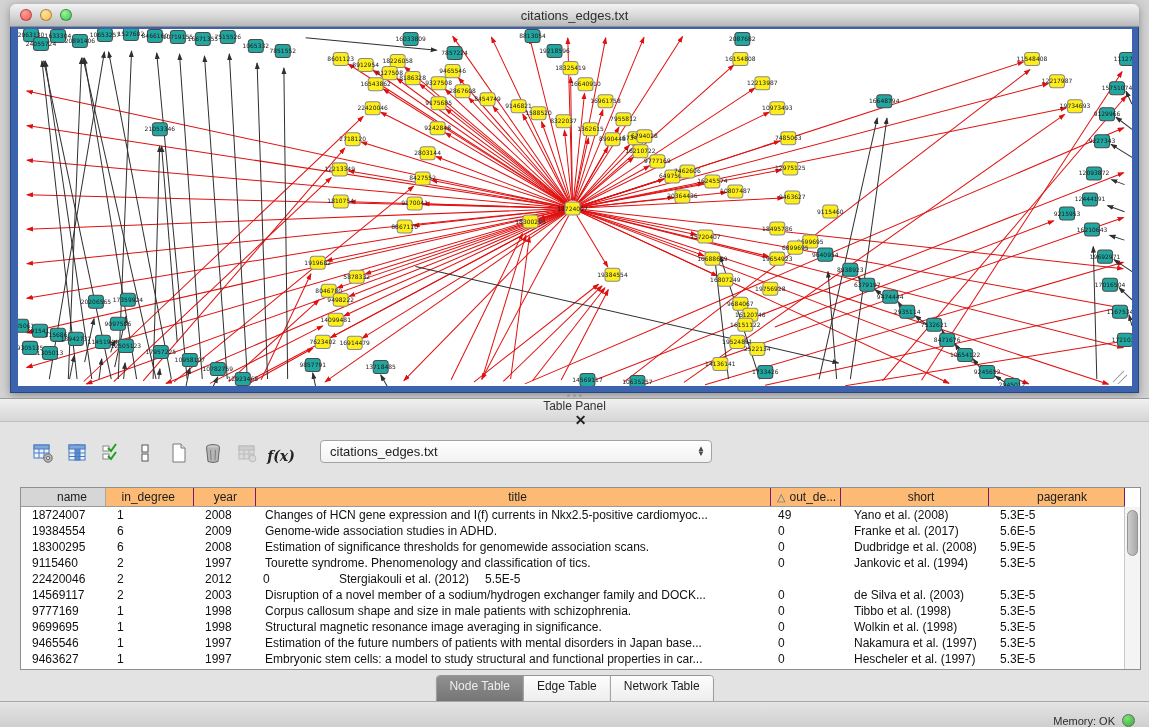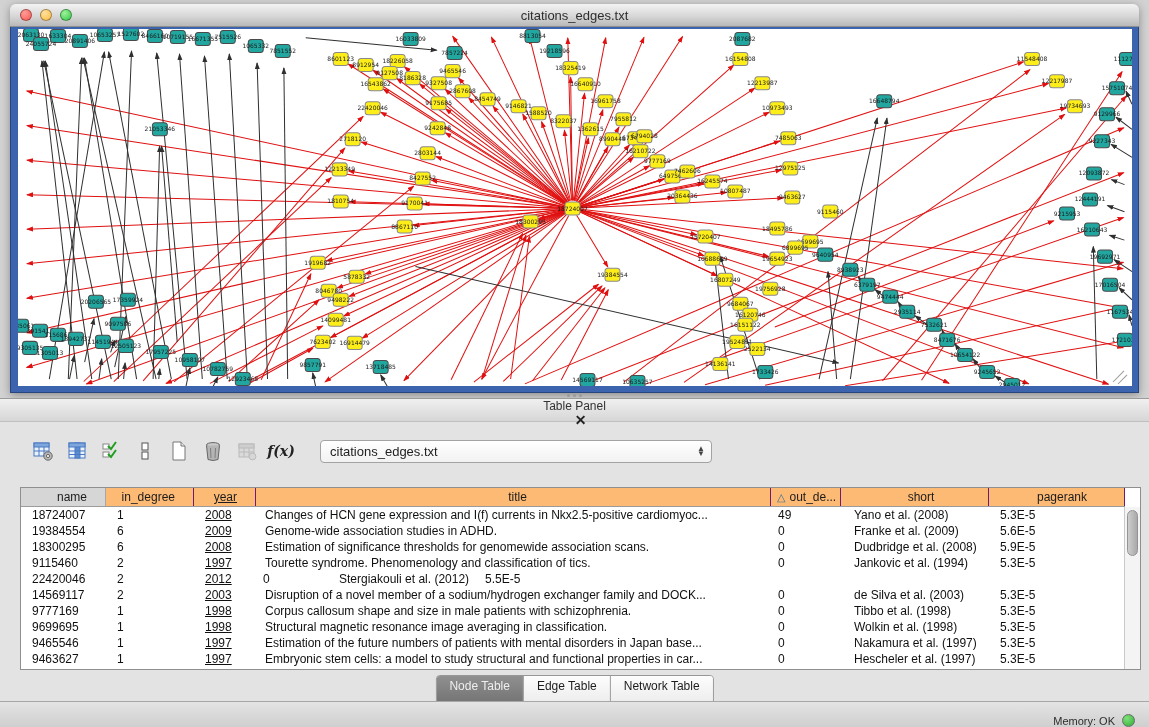--- a/index.html
+++ b/index.html
@@ -25,21 +25,21 @@
   .table-panel { position:absolute; left:0; top:398px; width:1149px; height:303px;
     background:#e3e3e3; border-top:1px solid #9b9b9b; }
   .panel-header { height:23px; background:linear-gradient(#f0f0f0,#d6d6d6);
     border-bottom:1px solid #c0c0c0; display:flex; align-items:center; padding:0 12px;flex-direction:column; }
   .panel-title { font-size:12px; color:#333; }
   .panel-header .spacer { flex:1; }
   .ph-icon { width:16px; height:14px; margin-left:12px; cursor:default; }
   .close-x { font-size:14px; font-weight:bold; color:#222; margin-left:12px; line-height:14px; }
 
   .toolbar { display:flex; align-items:center; margin:14px 0 0 30px; height:30px; }
-  .tb-btn { width:26px; height:26px; margin-right:8px; display:flex; align-items:center; justify-content:center; }
+  .tb-btn { width:26px; height:26px; margin-right:8px; display:flex; align-items:flex-end; justify-content:center; }
   .fx { font-family:"DejaVu Serif", serif; font-style:italic; font-weight:bold; font-size:14px; color:#222; }
   .combo { margin-left:18px; width:392px; height:23px; border:1px solid #a3a3a3; border-radius:4px;
     background:linear-gradient(#ffffff,#f2f2f2); display:flex; align-items:center; padding:0 6px 0 9px;
     font-size:13px; color:#222; }
   .combo .cv { flex:1; white-space:nowrap; overflow:hidden; }
   .combo .arrows { display:flex; flex-direction:column; align-items:center; line-height:5px; color:#444; font-size:8px; }
 
   .table-wrap { position:absolute; left:20px; top:88px; width:1121px; height:183px;
     border:1px solid #8f8f8f; background:#fff; overflow:hidden; }
   .thead { display:flex; height:19px; border-bottom:1px solid #9b9b9b; width:1104px; }
@@ -48,21 +48,21 @@
   .th.gray { background:#d6d6d6; border-right:1px solid #a8a8a8; }
   .th.r { text-align:right; padding-right:18px; }
   .th.c { text-align:center; }
   .th.l { text-align:left; padding-left:6px; }
   .sort-tri { color:#3e6f94; font-size:11px; margin-right:4px; }
   .tbody { width:1104px; }
   .tr { display:flex; height:16px; line-height:16px; }
   .td { font-size:12px; color:#101010; white-space:nowrap; overflow:hidden; }
   .c0 { width:85px;  padding-left:11px; }
   .c1 { width:88px;  padding-left:11px; }
-  .c2 { width:62px;  padding-left:11px;text-decoration:underline; }
+  .c2 { width:62px;  padding-left:11px; }
   .c3 { width:515px; padding-left:9px;  }
   .c4 { width:70px;  padding-left:7px;  }
   .c5 { width:148px; padding-left:13px; }
   .c6 { width:136px; padding-left:11px; }
   .vscroll { position:absolute; top:19px; right:0; width:16px; bottom:0;
     background:#f4f4f4; border-left:1px solid #c9c9c9; }
   .vthumb { position:absolute; top:3px; left:2px; width:11px; height:46px; border-radius:6px;
     background:linear-gradient(90deg,#cdcdcd,#a9a9a9); border:1px solid #949494; }
 
   .tabs { position:absolute; top:276px; left:50%; transform:translateX(-50%);
@@ -926,21 +926,21 @@
           <div class="td c4">49</div>
           <div class="td c5">Yano et al. (2008)</div>
           <div class="td c6">5.3E-5</div>
         </div>
         <div class="tr">
           <div class="td c0">19384554</div>
           <div class="td c1">6</div>
           <div class="td c2">2009</div>
           <div class="td c3">Genome-wide association studies in ADHD.</div>
           <div class="td c4">0</div>
-          <div class="td c5">Franke et al. (2009)</div>
+          <div class="td c5">Franke et al. (2017)</div>
           <div class="td c6">5.6E-5</div>
         </div>
         <div class="tr">
           <div class="td c0">18300295</div>
           <div class="td c1">6</div>
           <div class="td c2">2008</div>
           <div class="td c3">Estimation of significance thresholds for genomewide association scans.</div>
           <div class="td c4">0</div>
           <div class="td c5">Dudbridge et al. (2008)</div>
           <div class="td c6">5.9E-5</div>
@@ -977,21 +977,21 @@
           <div class="td c2">1998</div>
           <div class="td c3">Corpus callosum shape and size in male patients with schizophrenia.</div>
           <div class="td c4">0</div>
           <div class="td c5">Tibbo et al. (1998)</div>
           <div class="td c6">5.3E-5</div>
         </div>
         <div class="tr">
           <div class="td c0">9699695</div>
           <div class="td c1">1</div>
           <div class="td c2">1998</div>
-          <div class="td c3">Structural magnetic resonance image averaging in classification.</div>
+          <div class="td c3">Structural magnetic resonance image averaging in significance.</div>
           <div class="td c4">0</div>
           <div class="td c5">Wolkin et al. (1998)</div>
           <div class="td c6">5.3E-5</div>
         </div>
         <div class="tr">
           <div class="td c0">9465546</div>
           <div class="td c1">1</div>
           <div class="td c2">1997</div>
           <div class="td c3">Estimation of the future numbers of patients with mental disorders in Japan base...</div>
           <div class="td c4">0</div>

